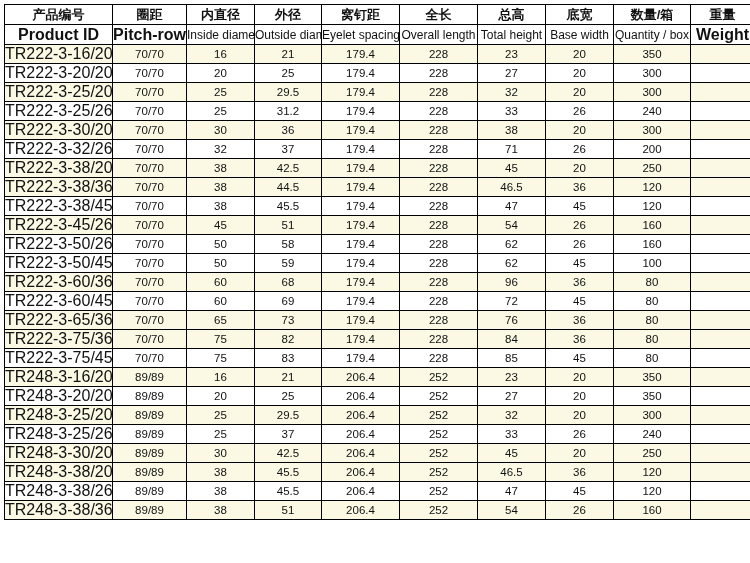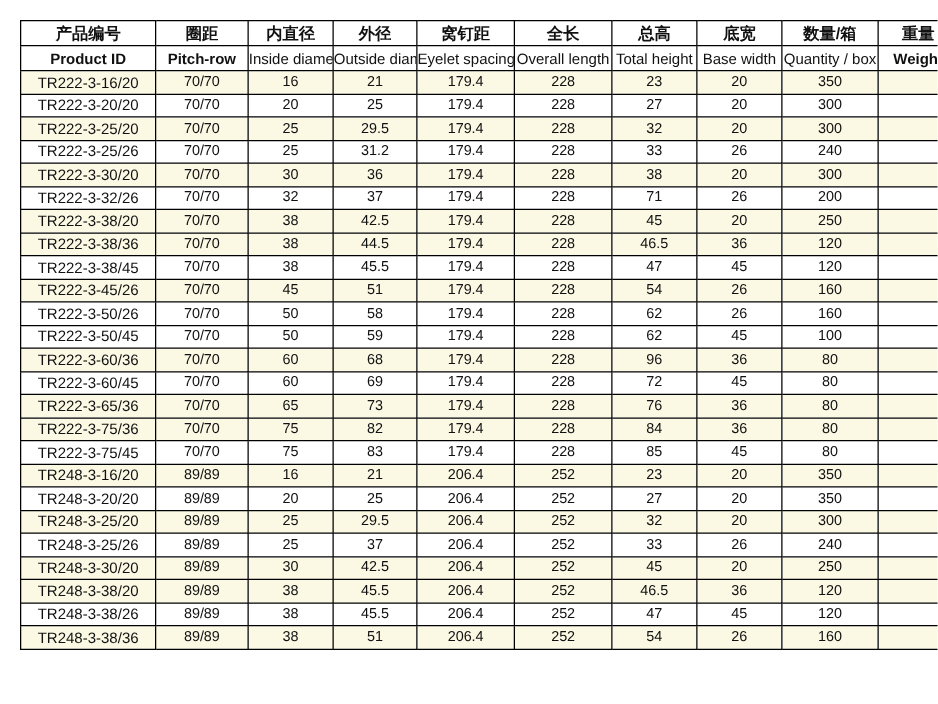--- a/index.html
+++ b/index.html
@@ -11,21 +11,21 @@
     width: 750px;
     height: 563px;
     font-family: "Liberation Sans", sans-serif;
     color: #111111;
     overflow: hidden;
   }
   .sheet {
     width: 750px;
     height: 563px;
     box-sizing: border-box;
-    padding: 16px;
+    padding: 4px;
   }
   table.spec {
     border-collapse: collapse;
     width: 750px;
     table-layout: fixed;
   }
   table.spec th, table.spec td {
     border: 1px solid #000000;
     text-align: center;
     vertical-align: middle;
@@ -35,35 +35,35 @@
   }
   
   tr.head-cn th {
     height: 19px;
     font-size: 13px;
     font-weight: bold;
     background: #ffffff;
   }
   tr.head-en th {
     height: 19px;
-    font-size: 12px;
+    font-size: 16px;
     font-weight: bold;
     background: #ffffff;
   }
   tr.head-en th.small {
     font-size: 12px;
     font-weight: normal;
   }
   
   tr.row td {
     height: 17.5px;
     font-size: 11.5px;
   }
   tr.row td.pid {
-    font-size: 12px;
+    font-size: 16px;
   }
   tr.alt td {
     background: #fbf9e4;
   }
   tr.plain td {
     background: #ffffff;
   }
   
   col.c0 { width: 108px; }
   col.c1 { width: 74px; }

